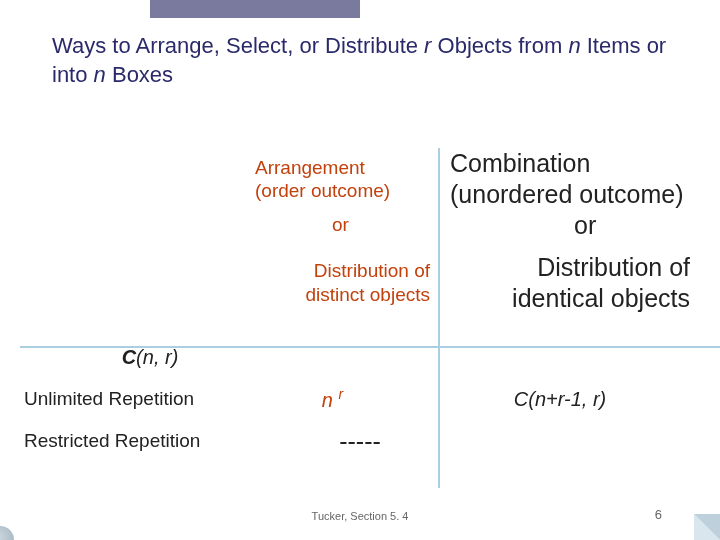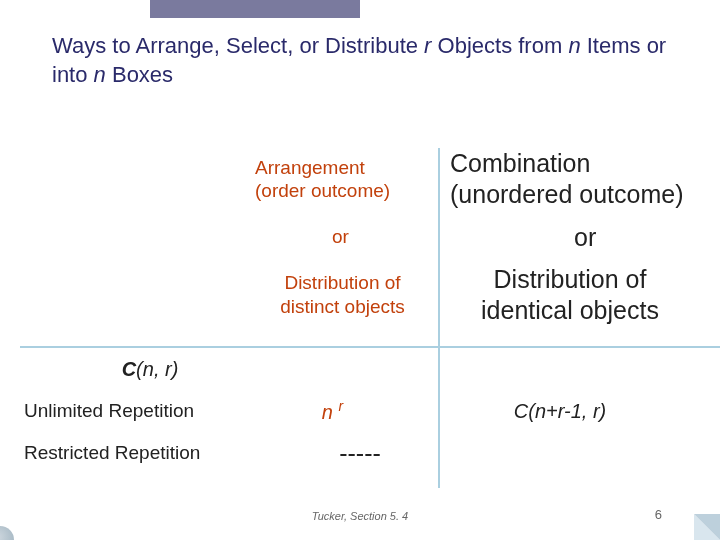--- a/index.html
+++ b/index.html
@@ -32,22 +32,22 @@
     position: absolute;
     top: 148px;
     left: 20px;
     width: 680px;
   }
   .row { display: flex; align-items: center; }
   .c1 { width: 215px; padding-left: 4px; font-size: 19px; color: #222; }
   .c2 { width: 195px; text-align: center; font-size: 19px; color: #c2410c; }
   .c3 { width: 260px; text-align: center; font-size: 25px; color: #222; }
   .header-row .c2, .header-row .c3 { text-align: left; padding-left: 20px; line-height: 1.25; }
-  .or-row { margin-top: 12px; margin-bottom: 12px; gap: 44px; }
-  .dist-row .c2, .dist-row .c3 { text-align: center; padding-left: 20px; line-height: 1.25; }
+  .or-row { margin-bottom: 12px; gap: 44px; }
+  .dist-row .c2, .dist-row .c3 { text-align: right; padding-left: 20px; line-height: 1.25; }
   .divider-h {
     position: absolute;
     left: 0; top: 198px;
     width: 700px; height: 2px;
     background: #aacfe0;
   }
   .divider-v {
     position: absolute;
     left: 418px; top: 0;
     width: 2px; height: 340px;
@@ -59,21 +59,20 @@
   .formula b { font-style: italic; }
   sup { font-size: 0.7em; font-style: italic; }
   sub { font-size: 0.7em; font-style: italic; }
   .footer-cite {
     position: absolute;
     bottom: 18px; left: 0;
     width: 100%;
     text-align: center;
     font-size: 11px;
     color: #666;
-    font-style: italic;
   }
   .pagenum {
     position: absolute;
     bottom: 18px; right: 58px;
     font-size: 13px;
     color: #666;
   }
   .corner {
     position: absolute;
     bottom: 0; right: 0;

